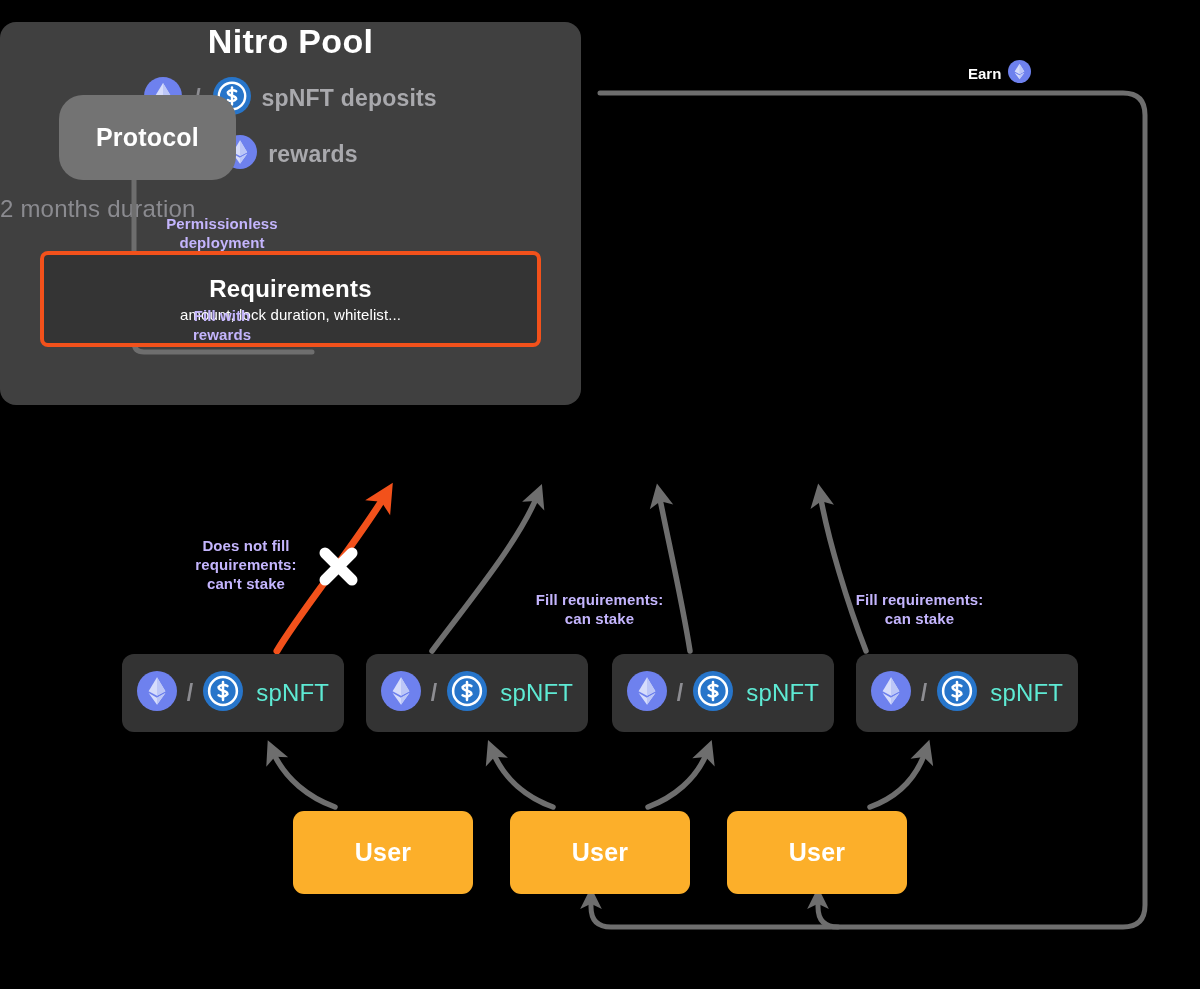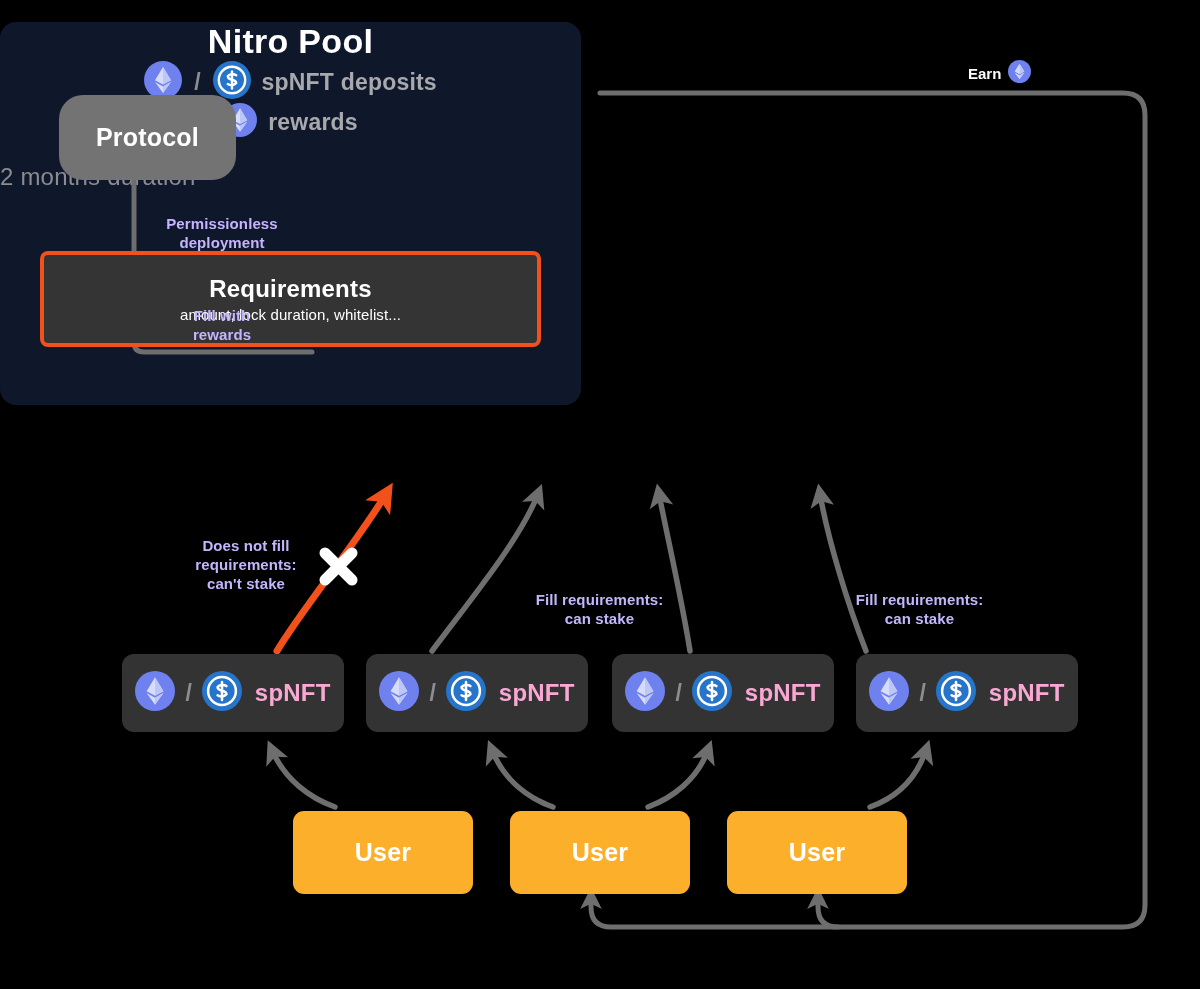--- a/index.html
+++ b/index.html
@@ -50,38 +50,39 @@
     font-weight: 700;
     letter-spacing: 0.2px;
   }
 
   
   #nitro-pool-box {
     left: 309px;
     top: 95px;
     width: 581px;
     height: 383px;
-    background: #0f172a;
+    background: #404040;
     border-radius: 16px;
     display: block;
     padding: 0;
   }
   #nitro-pool-title {
     margin-top: 22px;
     text-align: center;
     font-size: 34px;
     font-weight: 700;
     color: #ffffff;
     letter-spacing: 0.3px;
   }
   .pool-line {
     display: flex;
     align-items: center;
     justify-content: center;
     gap: 11px;
+    margin-top: 16px;
   }
   .pool-line-text {
     font-size: 23px;
     font-weight: 700;
     color: #a9a9ad;
     letter-spacing: 0.2px;
   }
   .slash {
     font-size: 23px;
     font-weight: 700;
@@ -131,22 +132,22 @@
     height: 78px;
     background: #333333;
     border-radius: 12px;
     display: flex;
     align-items: center;
     justify-content: center;
     gap: 9px;
   }
   .spnft-label {
     font-size: 24px;
-    font-weight: 700;
-    color: #f9a8d4;
+    font-weight: 400;
+    color: #5eead4;
     margin-left: 4px;
     letter-spacing: 0.2px;
   }
 
   
   .user-box {
     position: absolute;
     box-sizing: border-box;
     height: 83px;
     background: #fcaf2a;

